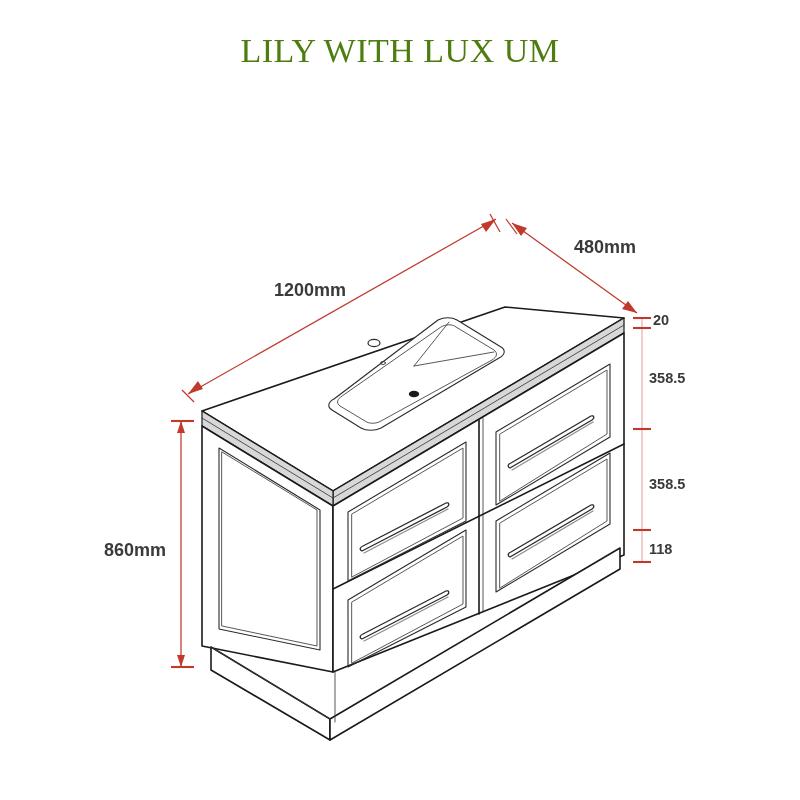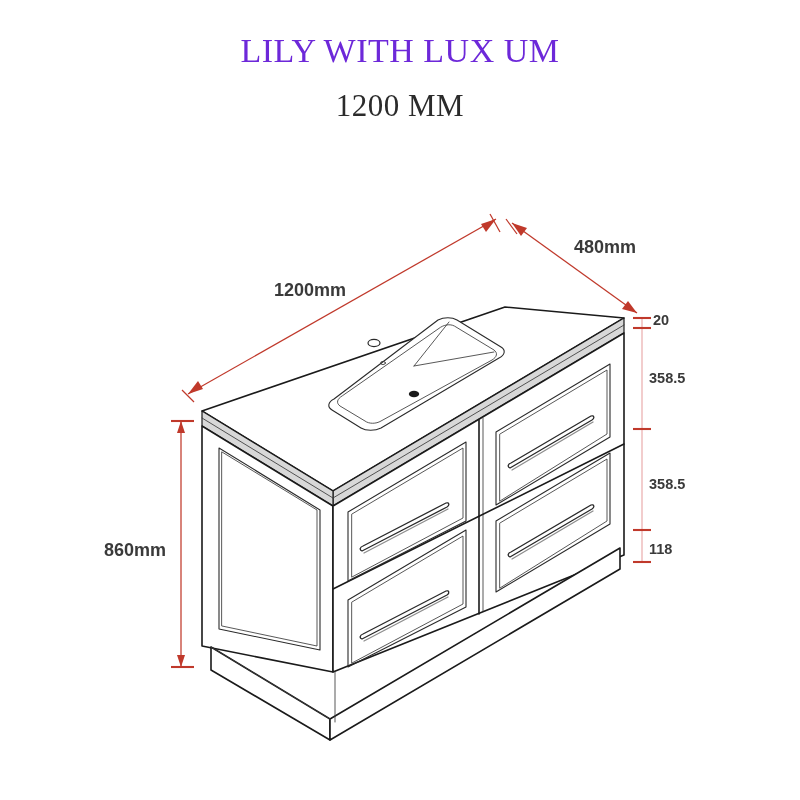--- a/index.html
+++ b/index.html
@@ -19,21 +19,21 @@
     position: absolute;
     top: 0;
     left: 0;
     width: 800px;
     text-align: center;
     user-select: none;
   }
   .title-main {
     font-family: "Liberation Serif", serif;
     font-size: 34px;
-    color: #6d28d9;
+    color: #4d7c0f;
     letter-spacing: 0.5px;
     margin-top: 32px;
     line-height: 1.1;
   }
   .title-sub {
     font-family: "Liberation Serif", serif;
     font-size: 31px;
     color: #2b2b2b;
     letter-spacing: 0.5px;
     margin-top: 20px;
@@ -138,21 +138,20 @@
   .basin-hole { fill: #1a1a1a; stroke: none; }
   .tap-hole { fill: #ffffff; stroke: #2a2a2a; stroke-width: 1.2; }
 </style>
 </head>
 <body>
 
 <div id="page">
 
   <div class="title-block">
     <div class="title-main">LILY WITH LUX UM</div>
-    <div class="title-sub">1200 MM</div>
   </div>
 
   <svg class="drawing" viewBox="0 0 800 800">
 
     <g>
 
       <path class="face" d="M 505,307 L 624,318 L 333,491 L 202,411 Z"></path>
 
       <path class="edge-band" d="M 624,318 L 624,333 L 333,506 L 333,491 Z"></path>
 

